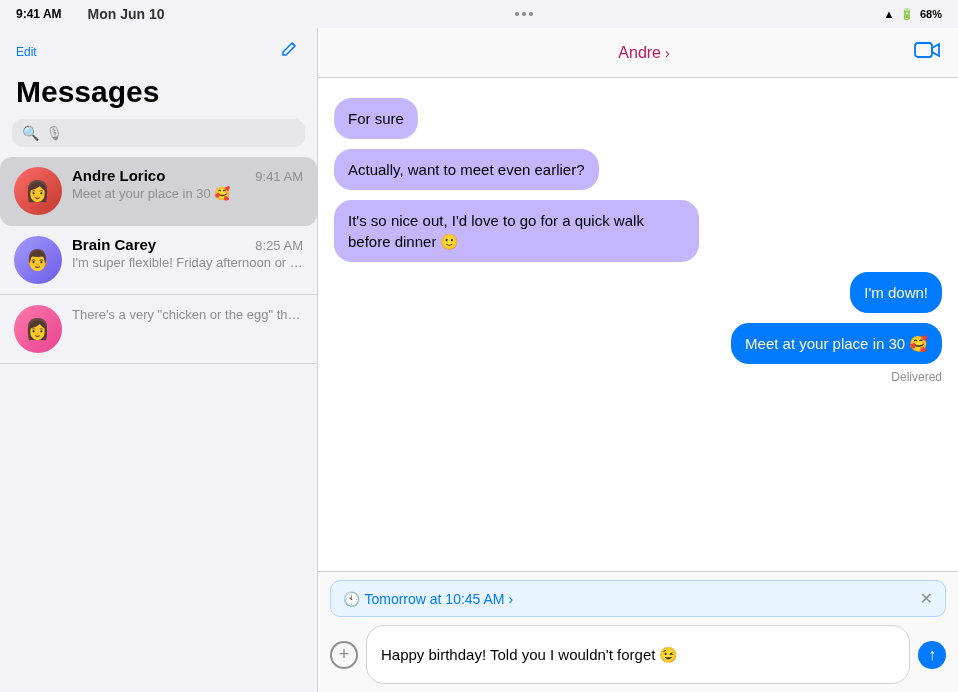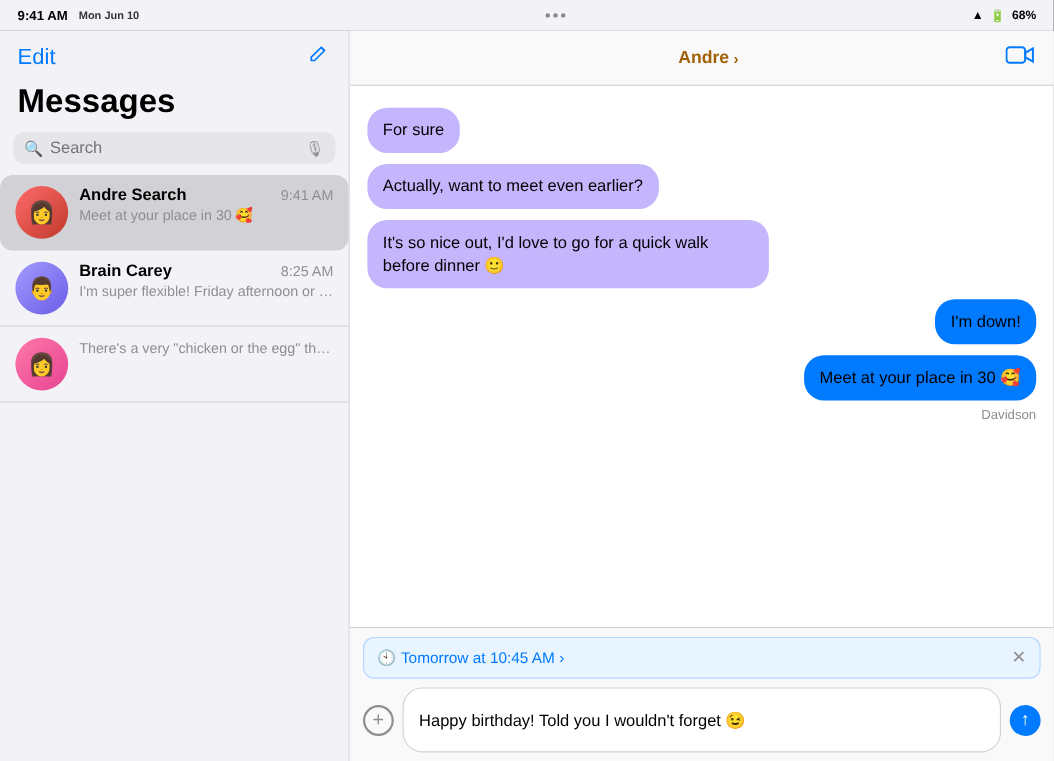--- a/index.html
+++ b/index.html
@@ -16,21 +16,21 @@
       background: #f2f2f7;
       height: 28px;
       display: flex;
       align-items: center;
       justify-content: space-between;
       padding: 0 16px;
       font-size: 12px;
       font-weight: 600;
     }
     .status-time { font-size: 12px; font-weight: 600; }
-    .status-date { font-size: 10px; color: #333; margin-left: 6px; }
+    .status-date { font-size: 14px; color: #333; margin-left: 22px; }
     .status-right { display: flex; align-items: center; gap: 6px; font-size: 11px; }
 
     
     .app-container {
       display: flex;
       height: calc(692px - 28px);
       background: #f2f2f7;
     }
 
     
@@ -45,21 +45,21 @@
 
     .sidebar-header {
       padding: 10px 16px 6px 16px;
       display: flex;
       align-items: center;
       justify-content: space-between;
     }
 
     .edit-btn {
       color: #007aff;
-      font-size: 20px;
+      font-size: 12px;
       background: none;
       border: none;
       cursor: pointer;
     }
 
     .compose-btn {
       color: #007aff;
       font-size: 20px;
       background: none;
       border: none;
@@ -183,22 +183,22 @@
       align-items: center;
       justify-content: space-between;
       min-height: 50px;
     }
 
     .chat-header-center {
       display: flex;
       align-items: center;
       gap: 4px;
       font-size: 16px;
-      font-weight: 700;
-      color: #a16207;
+      font-weight: 400;
+      color: #be185d;
       cursor: pointer;
     }
 
     .video-btn {
       color: #007aff;
       font-size: 20px;
       background: none;
       border: none;
       cursor: pointer;
     }
@@ -222,21 +222,21 @@
     }
 
     .msg-received {
       background: #c4b5fd;
       color: #000;
       align-self: flex-start;
     }
 
     .msg-sent {
       background: #007aff;
-      color: #000000;
+      color: #fef9c3;
       align-self: flex-end;
     }
 
     .msg-status {
       font-size: 12px;
       color: #8e8e93;
       text-align: right;
       margin-top: -4px;
     }
 
@@ -350,31 +350,30 @@
           <path d="M4 17h3l9-9-3-3-9 9v3z" stroke="#007aff" stroke-width="1.5" fill="none"></path>
           <path d="M13 5l3 3" stroke="#007aff" stroke-width="1.5"></path>
         </svg>
       </button>
     </div>
 
     <div class="messages-title">Messages</div>
 
     <div class="search-bar">
       <span class="search-icon-wrap">🔍</span>
-      <input class="search-input" type="text" placeholder="Search" style="">
       <span class="mic-icon">🎙</span>
     </div>
 
     <div class="conv-list">
 
       <div class="conv-item active">
         <div class="avatar avatar-al">👩</div>
         <div class="conv-content">
           <div class="conv-top">
-            <span class="conv-name">Andre Search</span>
+            <span class="conv-name">Andre Lorico</span>
             <span class="conv-time">9:41 AM</span>
           </div>
           <div class="conv-preview">Meet at your place in 30 🥰</div>
         </div>
       </div>
 
       <div class="conv-item">
         <div class="avatar avatar-bc">👨</div>
         <div class="conv-content">
           <div class="conv-top">
@@ -408,21 +407,21 @@
         </svg>
       </button>
     </div>
 
     <div class="chat-messages">
       <div class="msg-bubble msg-received">For sure</div>
       <div class="msg-bubble msg-received">Actually, want to meet even earlier?</div>
       <div class="msg-bubble msg-received">It's so nice out, I'd love to go for a quick walk before dinner 🙂</div>
       <div class="msg-bubble msg-sent">I'm down!</div>
       <div class="msg-bubble msg-sent">Meet at your place in 30 🥰</div>
-      <div class="msg-status">Davidson</div>
+      <div class="msg-status">Delivered</div>
     </div>
 
     <div class="chat-input-area">
       <div class="scheduled-banner">
         <div class="scheduled-text">
           <span style="color:#007aff;">🕙</span>
           <span>Tomorrow at 10:45 AM</span>
           <span>›</span>
         </div>
         <button class="scheduled-close">✕</button>

